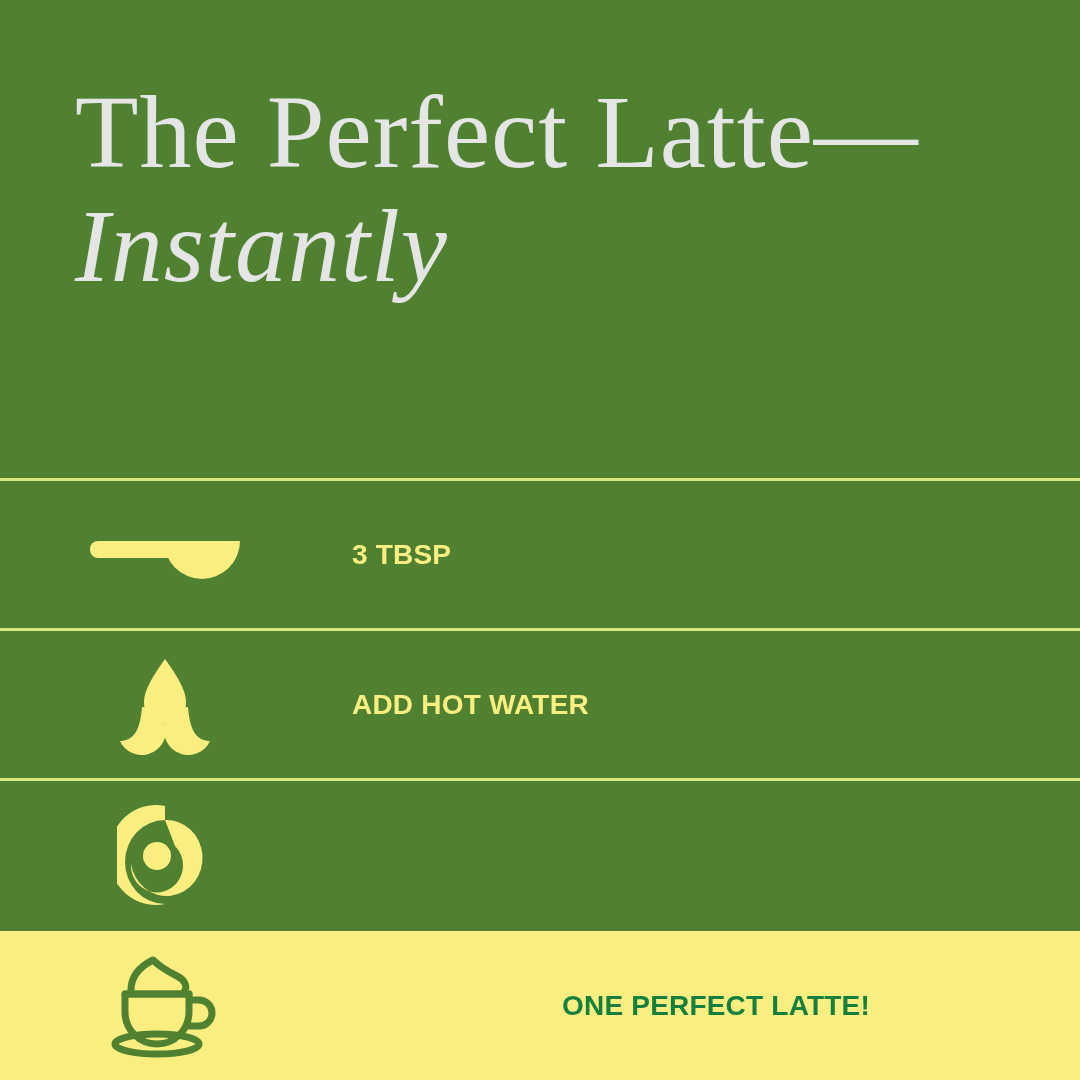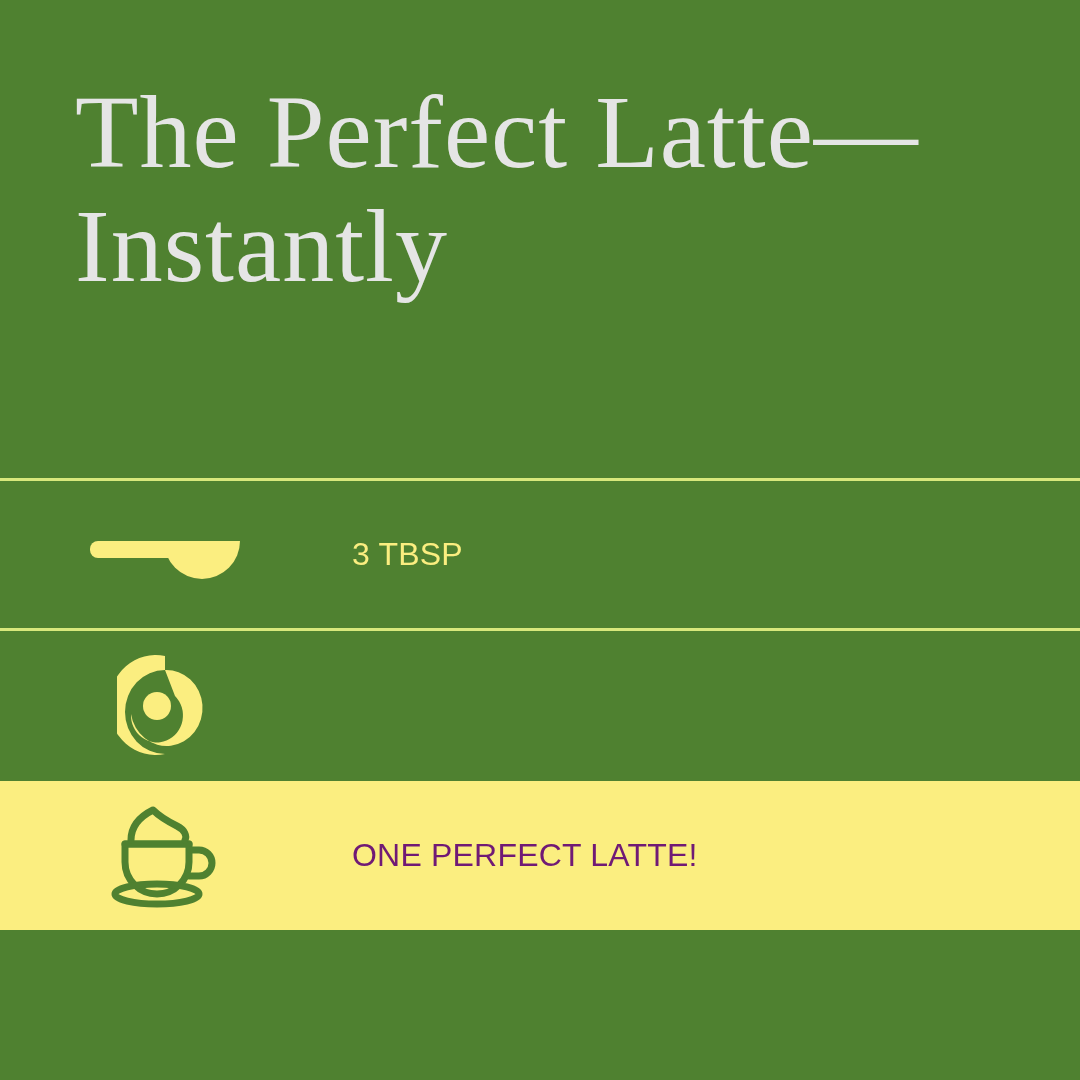--- a/index.html
+++ b/index.html
@@ -29,20 +29,21 @@
   .title-line {
     color:#e5e5e5;
     font-family:"Liberation Serif", "DejaVu Serif", serif;
     font-size:104px;
     line-height:108px;
     font-weight:400;
     letter-spacing:1px;
     white-space:nowrap;
   }
   .title-line.italic {
+    font-style:italic;
     margin-top:6px;
   }
 
   
   .steps {
     position:absolute;
     left:0; right:0;
     top:478px;
     bottom:0;
     display:flex;
@@ -72,27 +73,27 @@
   }
   .icon-cell svg { display:block; }
 
   .label-cell {
     flex:1;
     padding-left:22px;
   }
   .step-label {
     color:#FBEE80;
     font-family:"Liberation Sans", sans-serif;
-    font-weight:400;
-    font-size:32px;
+    font-weight:700;
+    font-size:28px;
     letter-spacing:0.2px;
     text-transform:uppercase;
     white-space:nowrap;
   }
-  .step-row.highlight .step-label { color:#701a75; }
+  .step-row.highlight .step-label { color:#15803d;text-align:center; }
 </style>
 </head>
 <body>
 
 <div class="poster">
 
   <div class="title-block">
     <div class="title-line">The Perfect Latte—</div>
     <div class="title-line italic">Instantly</div>
   </div>
@@ -106,20 +107,34 @@
             <rect x="0" y="26" width="92" height="17" rx="8" fill="#FBEE80"></rect>
             <path d="M74 26 H150 A38 38 0 0 1 74 26 Z" fill="#FBEE80"></path>
           </svg>
         </span>
       </div>
       <div class="label-cell">
         <div class="step-label">3 TBSP</div>
       </div>
     </div>
 
+    <div class="step-row">
+      <div class="icon-cell">
+        <span>
+          <svg width="106" height="100" viewBox="0 0 106 100">
+            <path d="M53 4 C70 28 74 38 74 48 A21 21 0 0 1 32 48 C32 38 36 28 53 4 Z" fill="#FBEE80"></path>
+            <path d="M30 52 A24 24 0 1 1 8 86 C20 86 28 78 30 52 Z" fill="#FBEE80"></path>
+            <path d="M76 52 A24 24 0 1 0 98 86 C86 86 78 78 76 52 Z" fill="#FBEE80"></path>
+          </svg>
+        </span>
+      </div>
+      <div class="label-cell">
+        <div class="step-label">ADD HOT WATER</div>
+      </div>
+    </div>
 
     <div class="step-row">
       <div class="icon-cell">
         <span>
           <svg width="96" height="102" viewBox="0 0 96 102">
             <path d="M48 2
                      A47 50 0 1 0 48 100
                      A40 42 0 1 1 48 16 Z" fill="#FBEE80"></path>
             <path d="M48 16
                      A36 38 0 1 1 14 60

